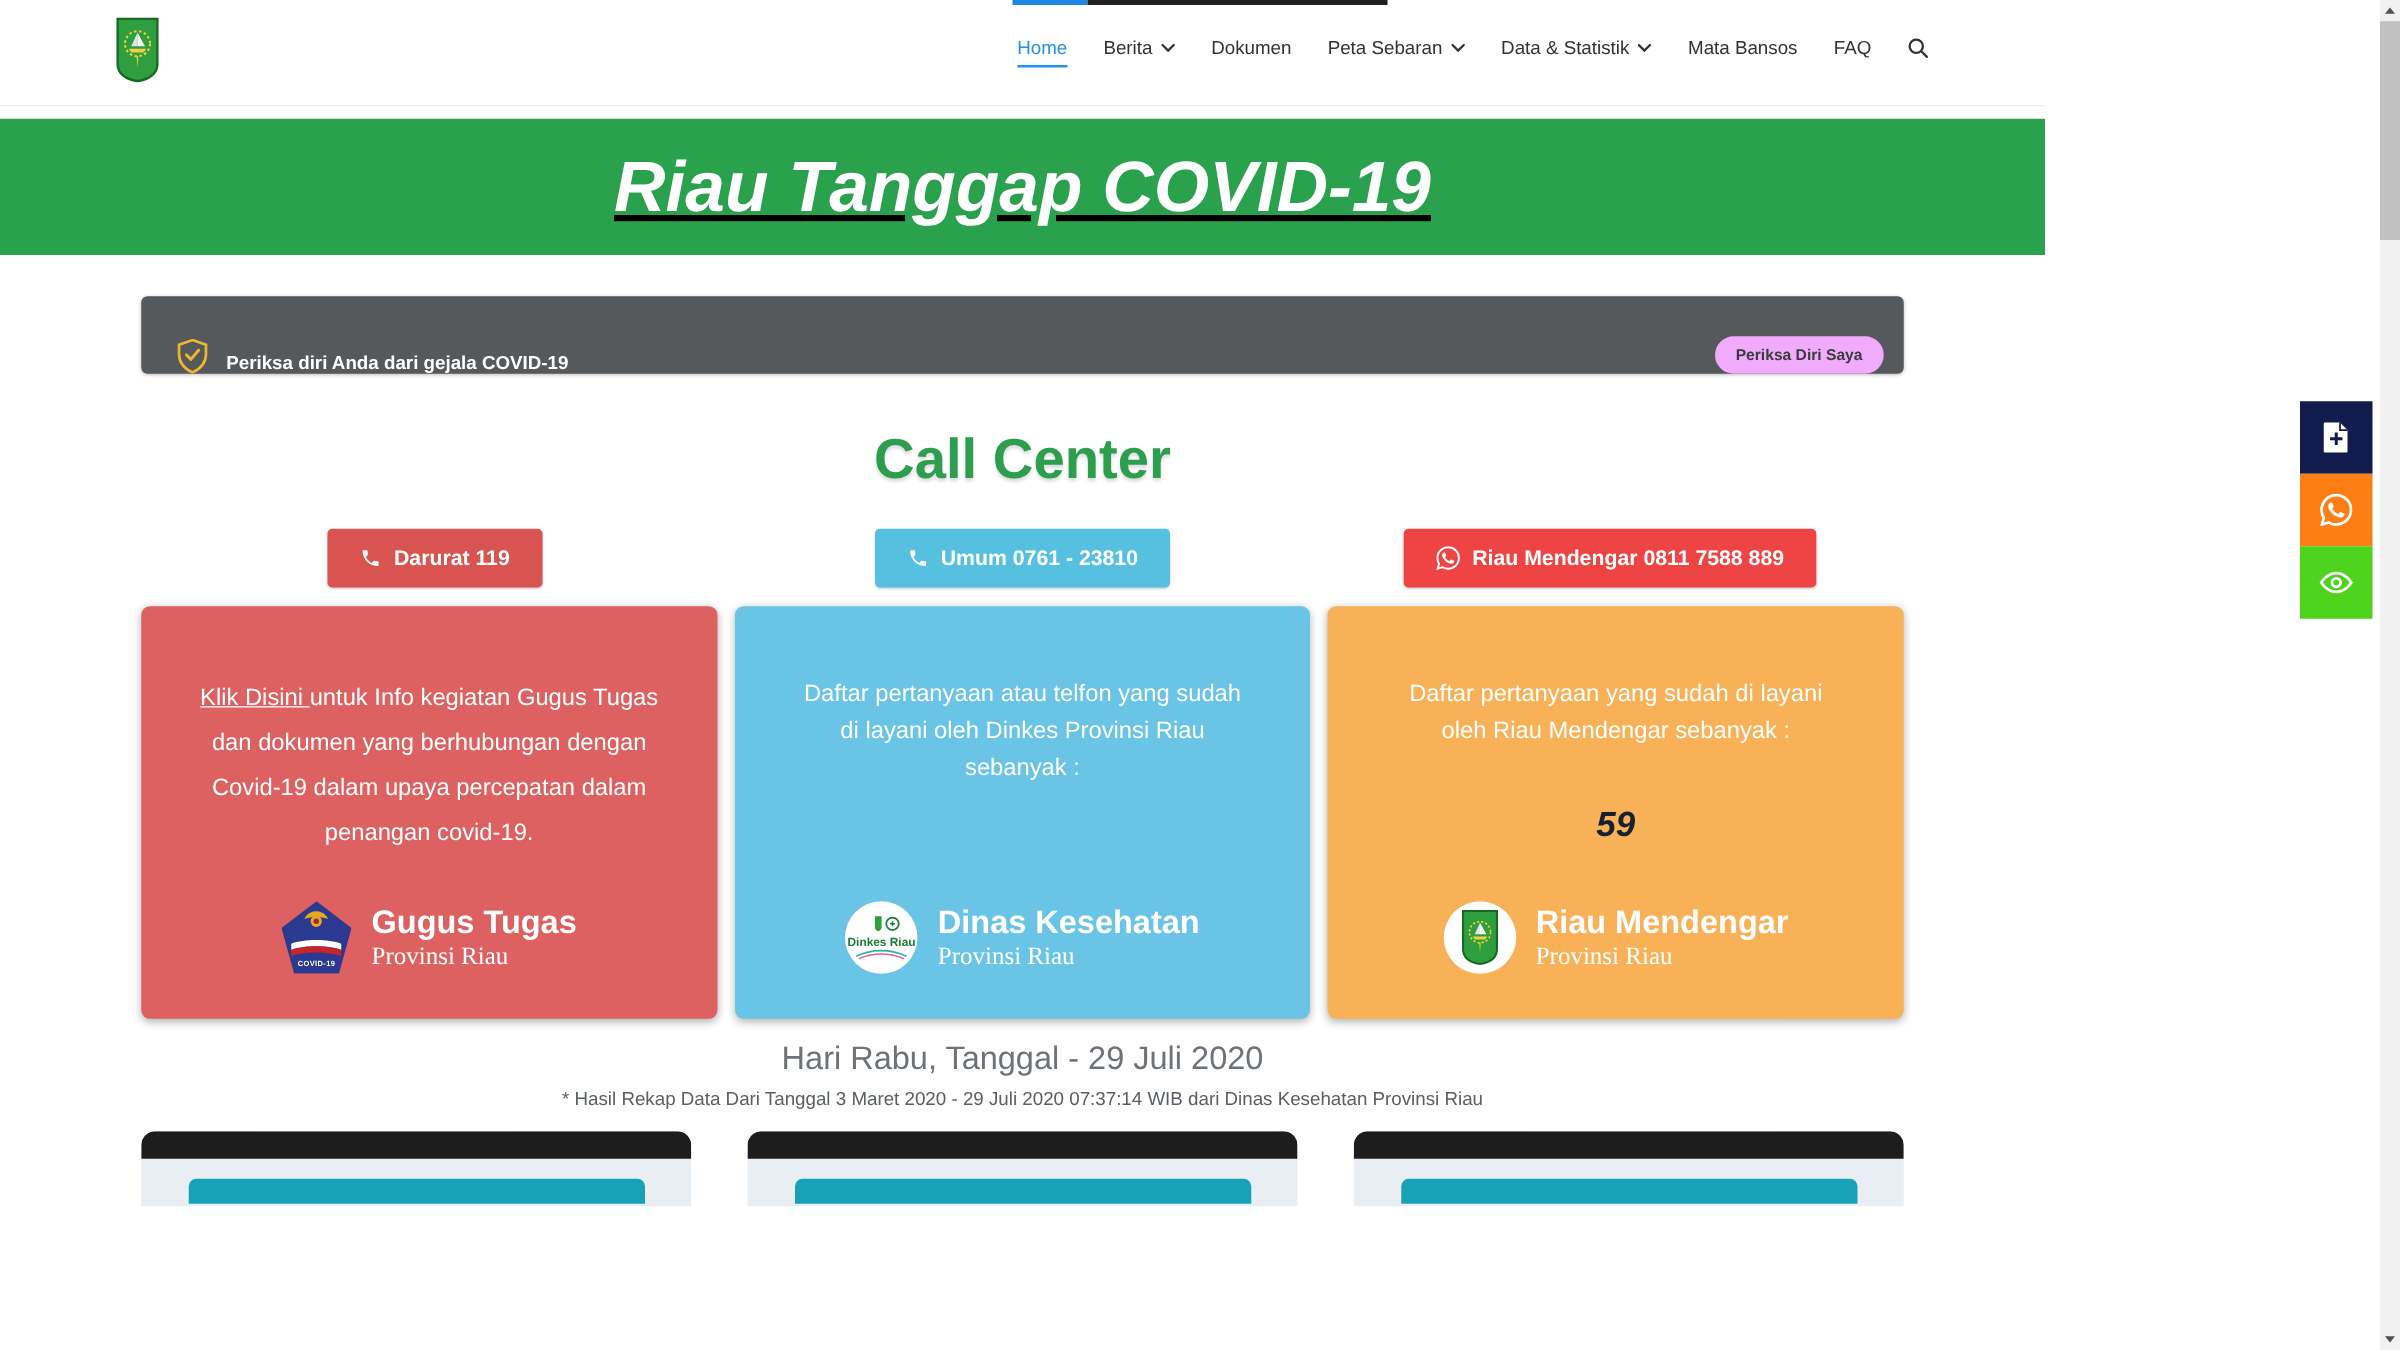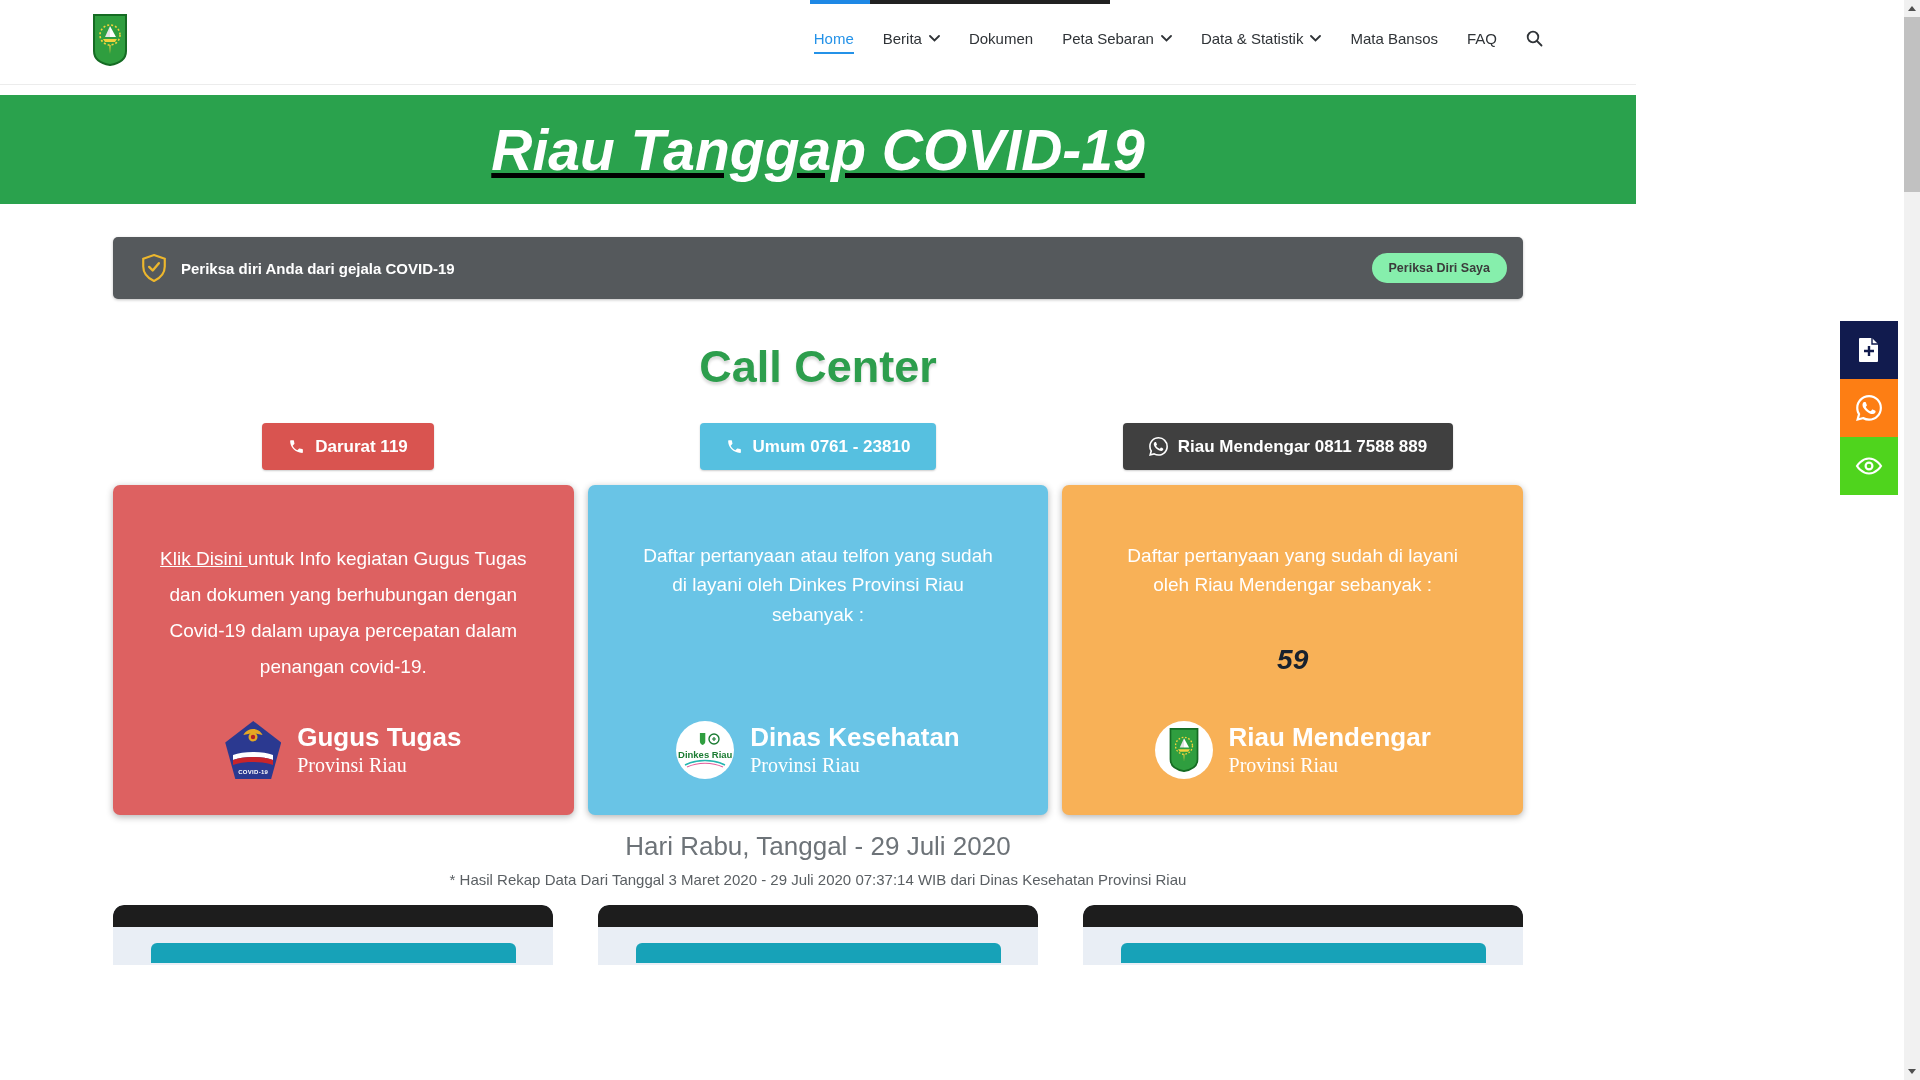--- a/index.html
+++ b/index.html
@@ -23,32 +23,32 @@
   .chev { width:11px; height:7px; display:inline-block; }
   .search-btn { background:none; border:none; padding:0 0 5px 0; cursor:pointer; }
 
   
   .hero { margin-top:10px; height:109px; background:#2aa24d; display:flex; align-items:center; justify-content:center;text-decoration:underline; }
   .hero h1 { margin:0; color:#fff; font-size:57px; font-weight:bold; font-style:italic; letter-spacing:0px; }
 
   main { width:1410px; margin:0 auto; }
 
   
-  .check-banner { margin-top:33px; height:62px; background:#55595c; border-radius:5px; display:flex; align-items:center; padding:0 16px 0 28px; box-shadow:0 1px 3px rgba(0,0,0,.25); }
+  .check-banner { margin-top:33px; height:62px; background:#55595c; border-radius:5px; display:flex; align-items:flex-end; padding:0 16px 0 28px; box-shadow:0 1px 3px rgba(0,0,0,.25); }
   .check-msg { margin-left:14px; color:#fff; font-weight:bold; font-size:15px; }
-  .check-btn { margin-left:auto; background:#86efac; color:#3b3b3b; font-weight:bold; font-size:12.5px; padding:8px 17px; border-radius:15px; border:none; cursor:pointer; }
+  .check-btn { margin-left:auto; background:#f0abfc; color:#3b3b3b; font-weight:bold; font-size:12.5px; padding:8px 17px; border-radius:15px; border:none; cursor:pointer; }
 
   
   .section-title { margin:42px 0 0 0; text-align:center; font-size:45px; font-weight:bold; color:#2d9e4d; text-shadow:0 3px 3px rgba(0,0,0,.15); }
   .hotline-row { margin-top:30px; display:grid; grid-template-columns:1fr 1fr 1fr; }
   .hotline-cell { display:flex; justify-content:center; }
   .hotline { display:flex; align-items:center; gap:10px; color:#fff; font-weight:bold; font-size:17px; height:47px; padding:0 26px; border-radius:4px; border:none; cursor:pointer; box-shadow:0 1px 2px rgba(0,0,0,.2); }
   .hotline.red { background:#d95450; }
   .hotline.blue { background:#56c0e0; }
-  .hotline.orange { background:#404040; }
+  .hotline.orange { background:#ef4444; }
 
   .cc-cards { margin-top:15px; display:grid; grid-template-columns:1fr 1fr 1fr; gap:14px; }
   .cc-card { height:330px; border-radius:7px; padding:44px 34px 0 34px; color:#fff; text-align:center; box-shadow:0 2px 7px rgba(0,0,0,.3); display:flex; flex-direction:column; }
   .cc-card.red { background:#dd6161; }
   .cc-card.blue { background:#69c4e6; }
   .cc-card.orange { background:#f8b157; }
   .cc-card p { margin:12px; font-size:19px; line-height:1.55; }
   .cc-card.red p { line-height:1.9; font-size:19px; }
   .card-link { text-decoration:underline; color:#fff; cursor:pointer; }
   .count { margin-top:32px; font-size:28px; font-weight:bold; font-style:italic; color:#17212e; }

